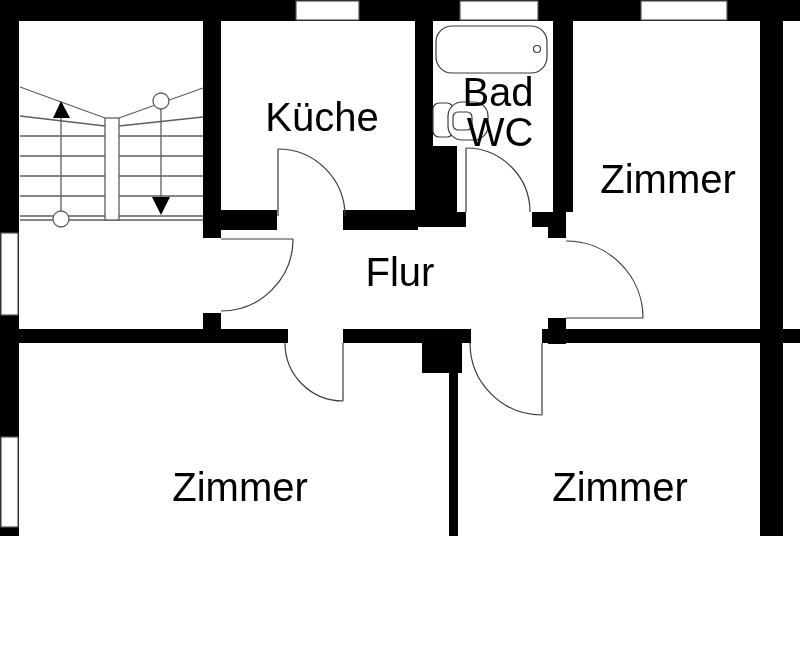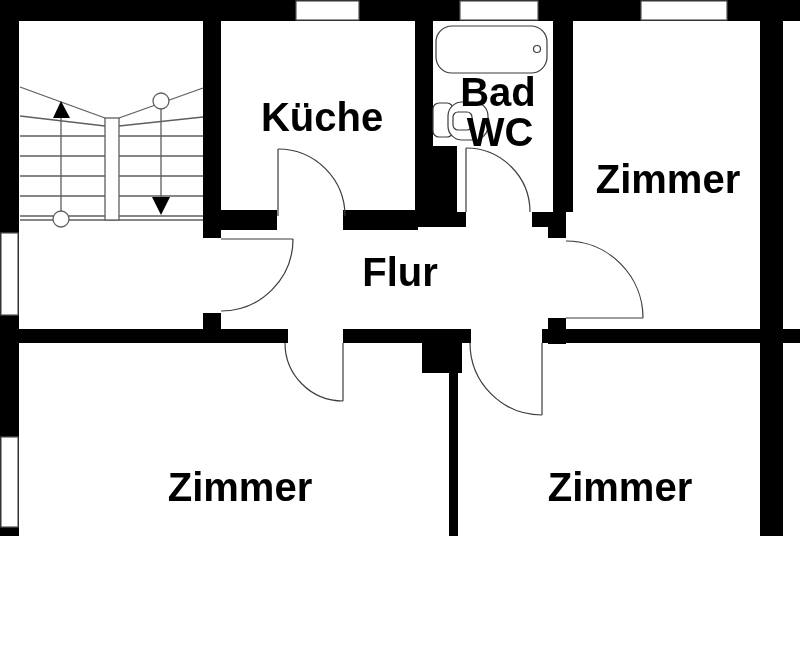--- a/index.html
+++ b/index.html
@@ -1,16 +1,16 @@
 <!DOCTYPE html>
 <html><head>
 <meta charset="utf-8">
 <style>
   html,body{margin:0;padding:0;background:#ffffff;}
-  .stage{position:relative;width:800px;height:536px;background:#c4b5fd;overflow:hidden;font-weight:bold;}
+  .stage{position:relative;width:800px;height:536px;background:#c4b5fd;overflow:hidden;}
   svg{display:block;}
   text{font-family:"Liberation Sans","DejaVu Sans",sans-serif;}
 </style>
 </head>
 <body>
 
 <div class="stage">
   <svg id="plan-svg" width="800" height="658" viewBox="0 0 800 658">
       <rect x="0" y="0" width="800" height="658" fill="#ffffff"></rect>
       <line x1="20" y1="220" x2="203" y2="220" stroke="#5e5e5e" stroke-width="1.3"></line>

